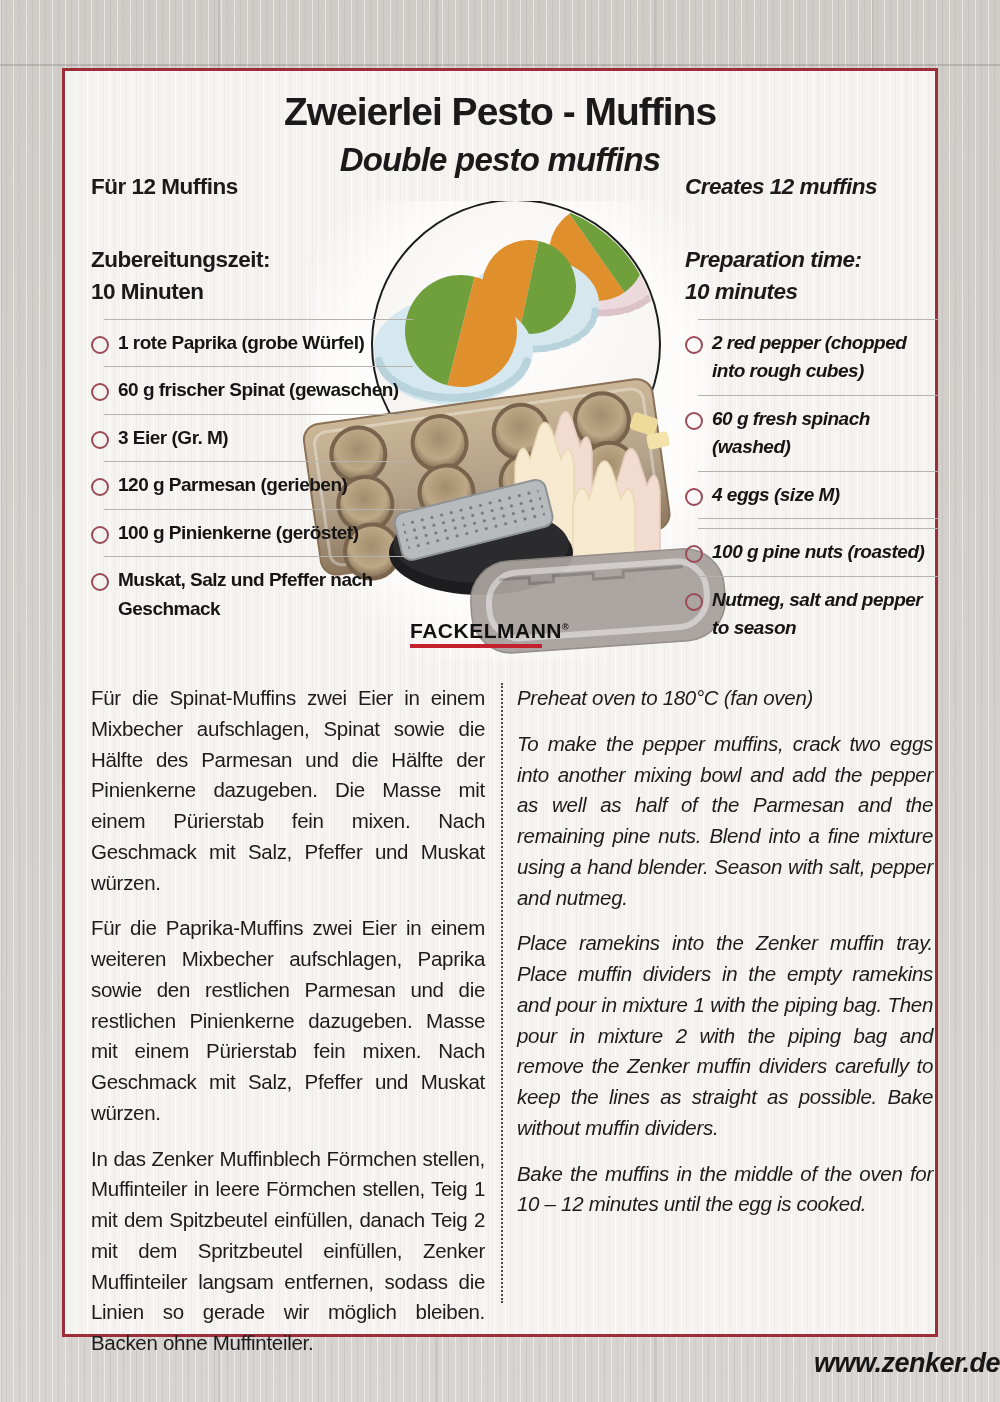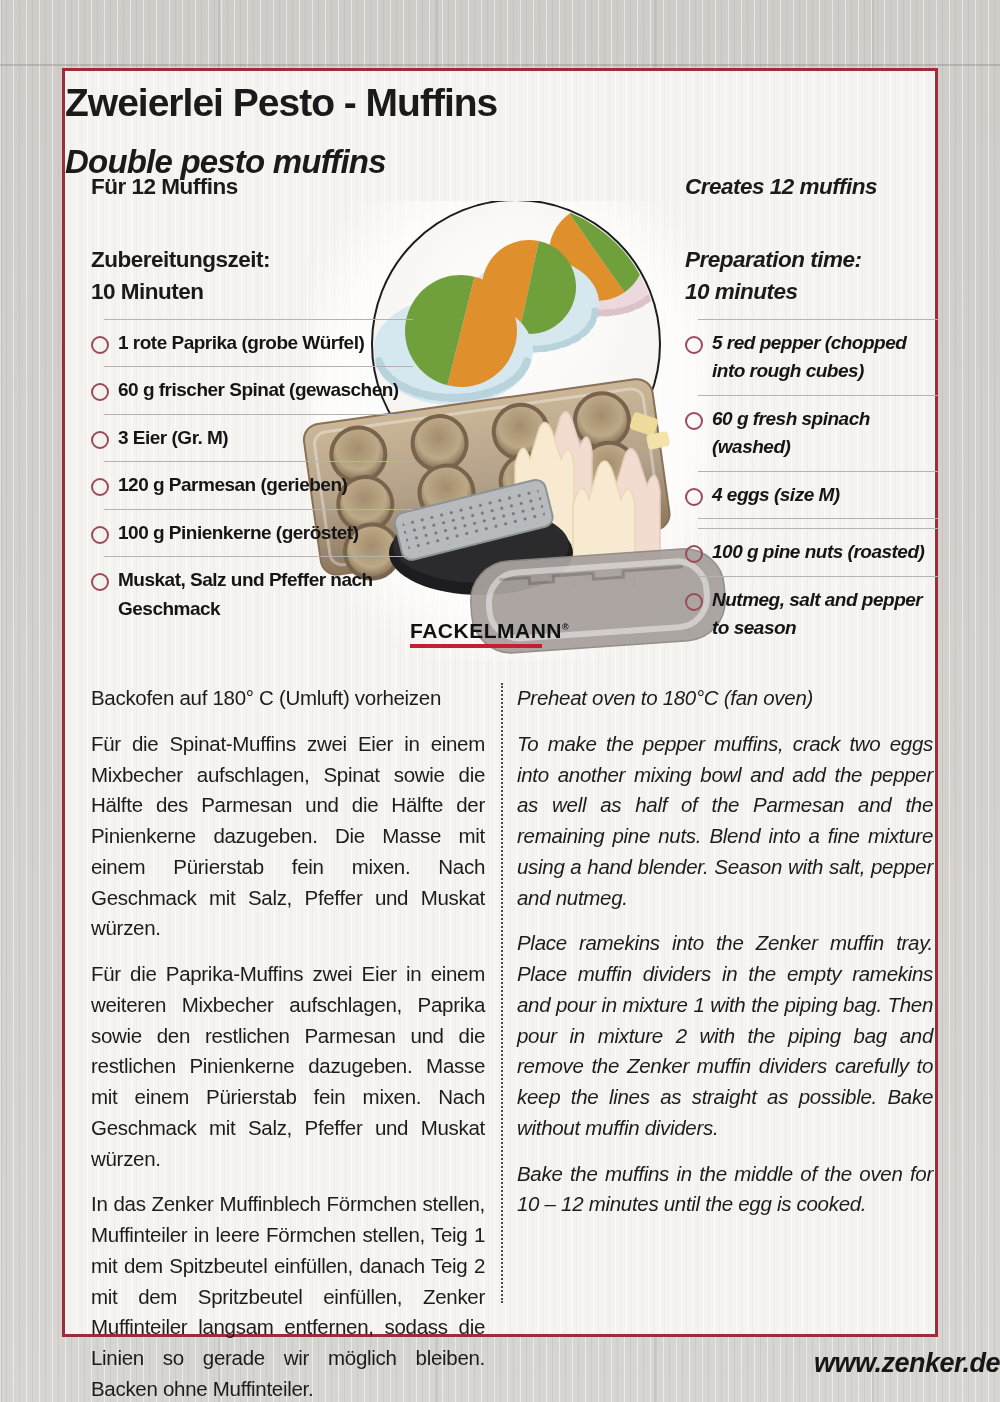--- a/index.html
+++ b/index.html
@@ -14,23 +14,23 @@
   }
   .page::before{content:"";position:absolute;left:0;top:64px;width:100%;height:2px;background:rgba(60,55,50,.18);}
   .frame{
     position:absolute;left:62px;top:68px;width:876px;height:1269px;box-sizing:border-box;
     border:3px solid #9d2e39;
     background-color:#f5f3f0;
     background-image:
       repeating-linear-gradient(90deg, rgba(255,255,255,.65) 0 1px, rgba(0,0,0,0) 1px 5px, rgba(120,112,104,.05) 5px 6px, rgba(0,0,0,0) 6px 11px),
       repeating-linear-gradient(90deg, rgba(120,112,104,.07) 0 1px, rgba(0,0,0,0) 1px 231px);
   }
-  .title-wrap{position:relative;padding-top:12px;z-index:3;}
+  .title-wrap{position:relative;text-align:center;padding-top:21px;z-index:3;}
   .title-de{font-size:39px;font-weight:700;letter-spacing:-1px;line-height:1.05;}
-  .title-en{font-size:33px;font-weight:700;font-style:italic;letter-spacing:-0.8px;line-height:1.1;margin-top:20px;}
+  .title-en{font-size:33px;font-weight:700;font-style:italic;letter-spacing:-0.8px;line-height:1.1;margin-top:9px;}
 
   .col{position:absolute;z-index:2;}
   .col-left{left:26px;top:100px;width:322px;}
   .col-right{left:620px;top:100px;width:254px;font-style:italic;}
   .col-h{font-weight:700;font-size:22.5px;letter-spacing:-0.5px;line-height:1.45;}
   .yield{margin-bottom:40px;}
   .ing-list{margin-top:10px;}
   .ing-sep{height:1px;background:#b6b2ad;margin:9px 0 9px 13px;}
   .ing-row{display:flex;align-items:flex-start;}
   .bullet{flex:0 0 auto;width:14px;height:14px;border:2.5px solid #9b4a57;border-radius:50%;margin:7px 9px 0 0;background:transparent;}
@@ -217,21 +217,21 @@
 
     <div class="col col-right">
       <div class="col-h yield">Creates 12 muffins</div>
       <div class="col-h">Preparation time:</div>
       <div class="col-h">10 minutes</div>
       <div class="ing-list">
 
           <div class="ing-sep"></div>
           <div class="ing-row">
             <span class="bullet"></span>
-            <span class="ing-text">5 red pepper (chopped into rough cubes)</span>
+            <span class="ing-text">2 red pepper (chopped into rough cubes)</span>
           </div>
 
           <div class="ing-sep"></div>
           <div class="ing-row">
             <span class="bullet"></span>
             <span class="ing-text">60 g fresh spinach (washed)</span>
           </div>
 
           <div class="ing-sep"></div>
           <div class="ing-row">
@@ -250,21 +250,20 @@
           <div class="ing-sep"></div>
           <div class="ing-row">
             <span class="bullet"></span>
             <span class="ing-text">Nutmeg, salt and pepper to season</span>
           </div>
         </div>
     </div>
 
     <div class="body-col body-left steps">
 
-    <p>Backofen auf 180° C (Umluft) vorheizen</p>
         <p>Für die Spinat-Muffins zwei Eier in einem Mixbecher aufschlagen, Spinat sowie die Hälfte des Parmesan und die Hälfte der Pinienkerne dazugeben. Die Masse mit einem Pürierstab fein mixen. Nach Geschmack mit Salz, Pfeffer und Muskat würzen.</p>
         <p>Für die Paprika-Muffins zwei Eier in einem weiteren Mixbecher aufschlagen, Paprika sowie den restlichen Parmesan und die restlichen Pinienkerne dazugeben. Masse mit einem Pürierstab fein mixen. Nach Geschmack mit Salz, Pfeffer und Muskat würzen.</p>
         <p>In das Zenker Muffinblech Förmchen stellen, Muffinteiler in leere Förmchen stellen, Teig 1 mit dem Spitzbeutel einfüllen, danach Teig 2 mit dem Spritzbeutel einfüllen, Zenker Muffinteiler langsam entfernen, sodass die Linien so gerade wir möglich bleiben. Backen ohne Muffinteiler.</p>
       </div>
     <div class="v-divider"></div>
     <div class="body-col body-right steps">
 
     <p>Preheat oven to 180°C (fan oven)</p>
         <p>To make the pepper muffins, crack two eggs into another mixing bowl and add the pepper as well as half of the Parmesan and the remaining pine nuts. Blend into a fine mixture using a hand blender. Season with salt, pepper and nutmeg.</p>
         <p>Place ramekins into the Zenker muffin tray. Place muffin dividers in the empty ramekins and pour in mixture 1 with the piping bag. Then pour in mixture 2 with the piping bag and remove the Zenker muffin dividers carefully to keep the lines as straight as possible. Bake without muffin dividers.</p>

